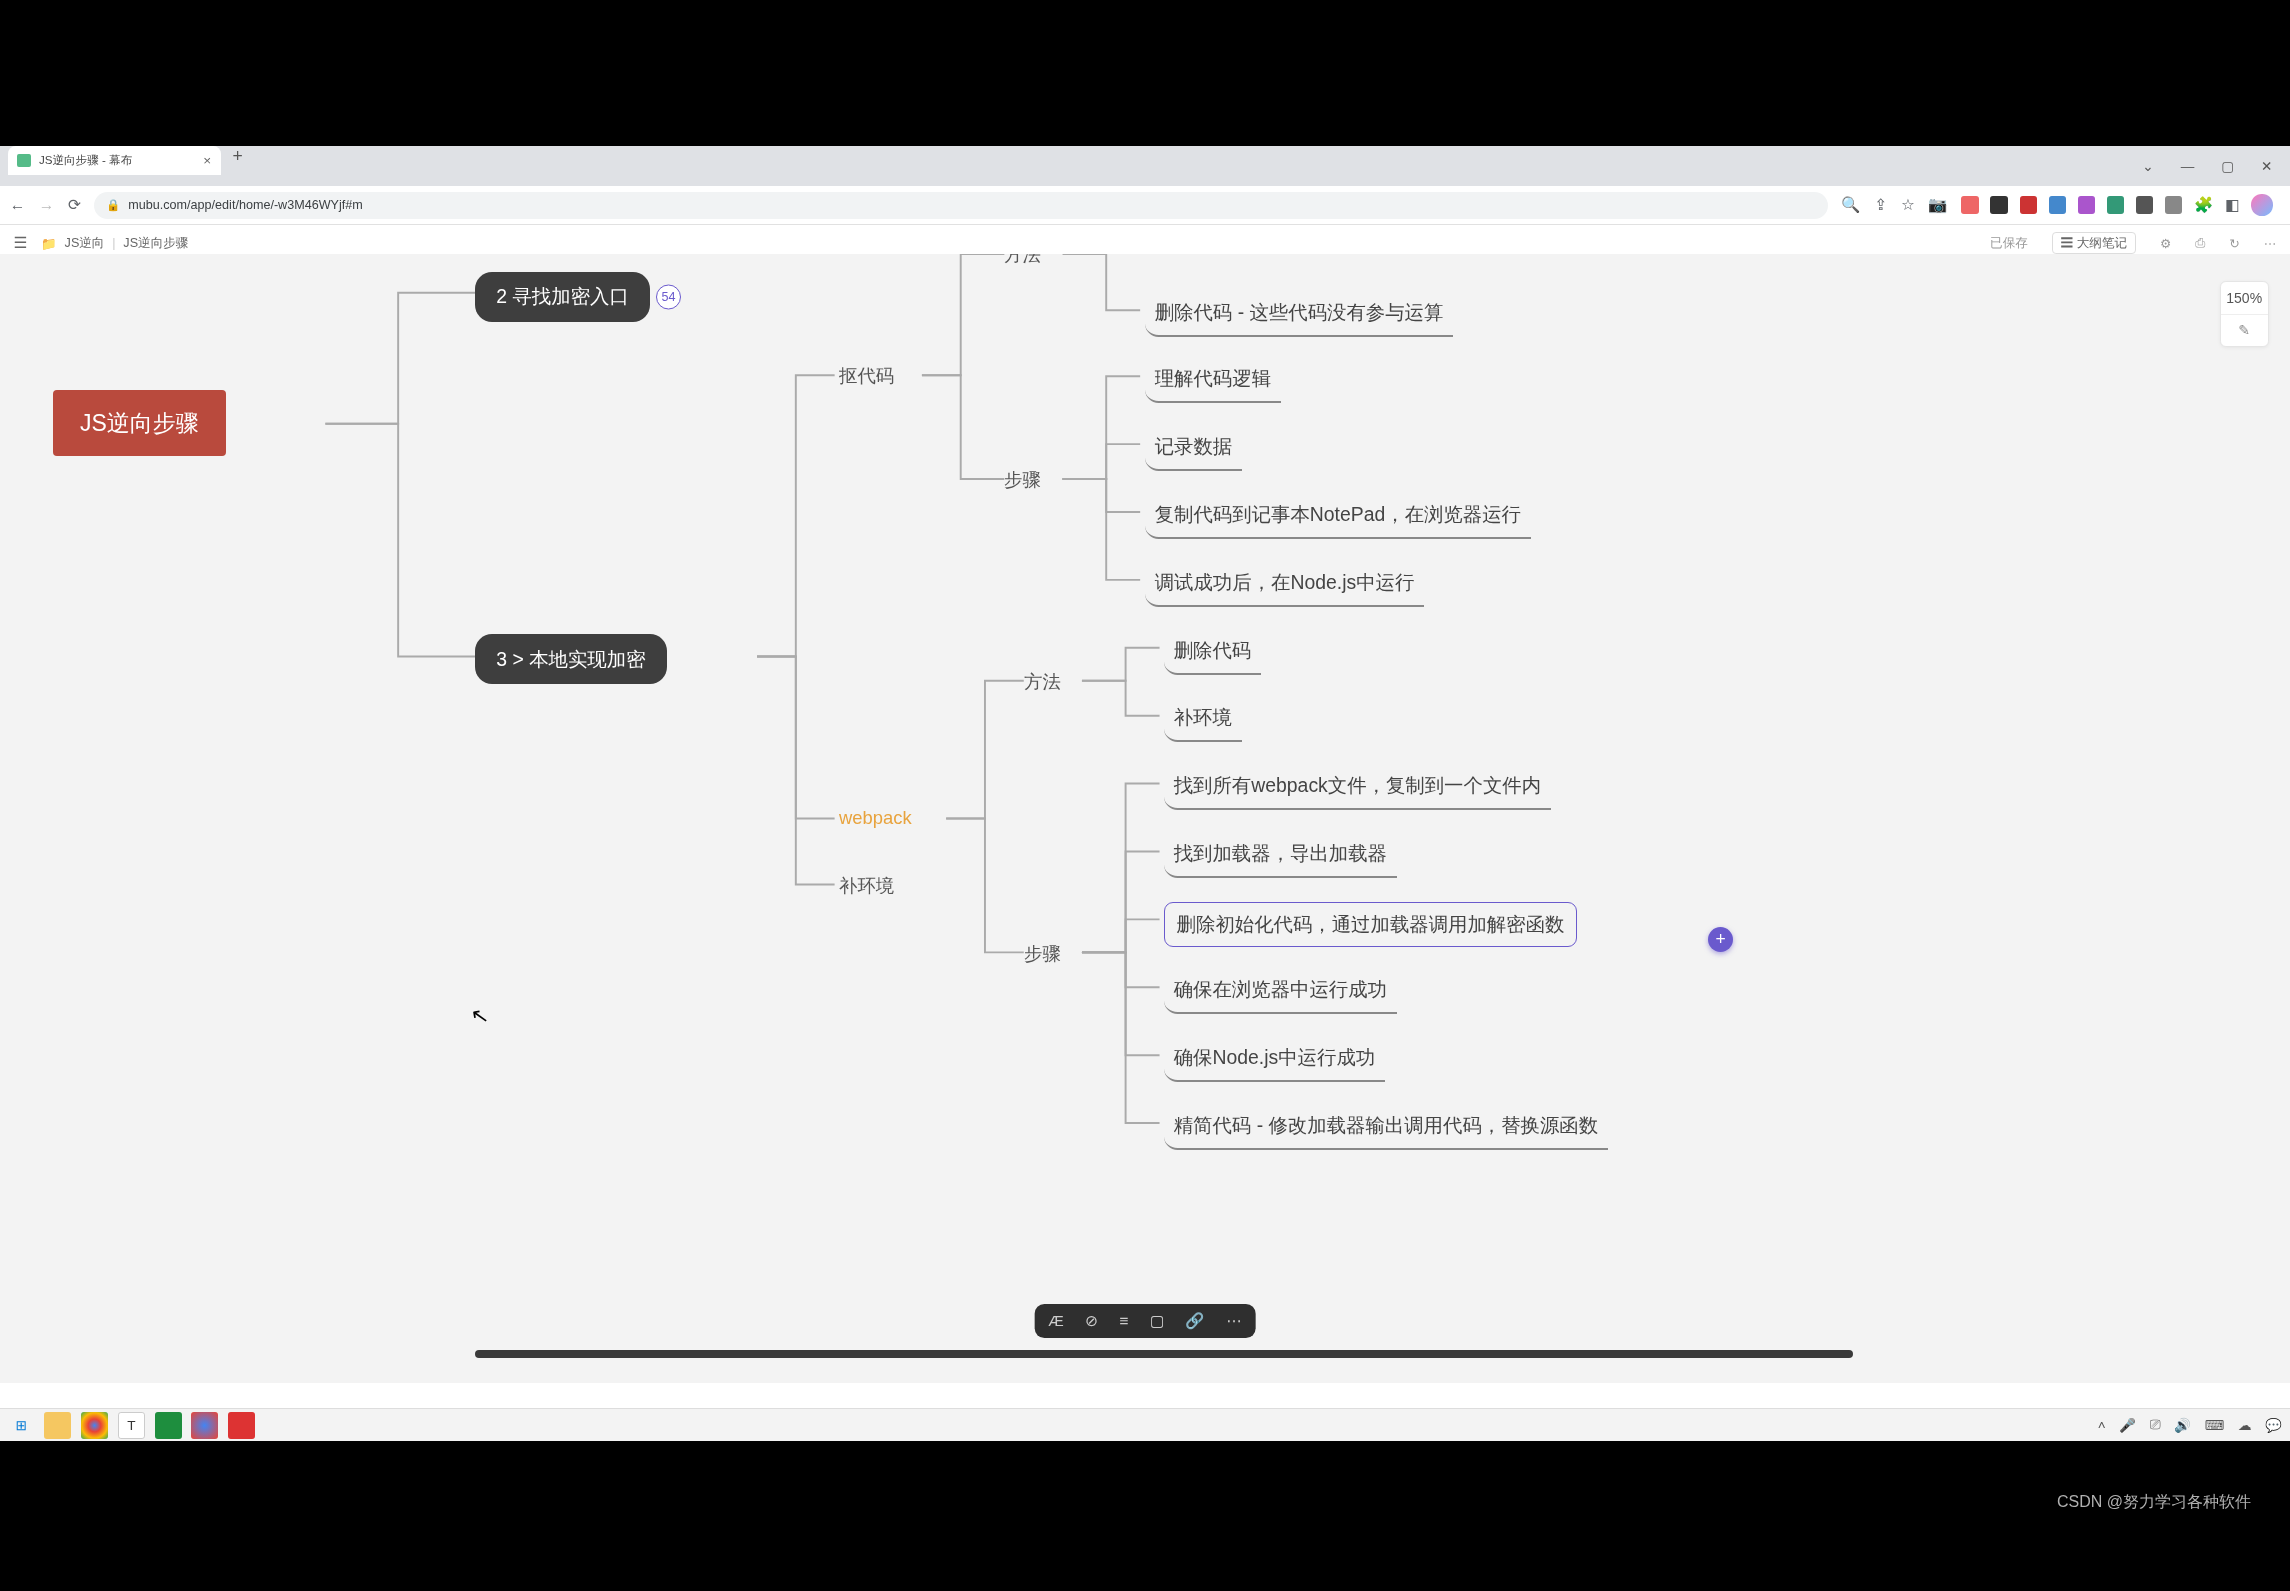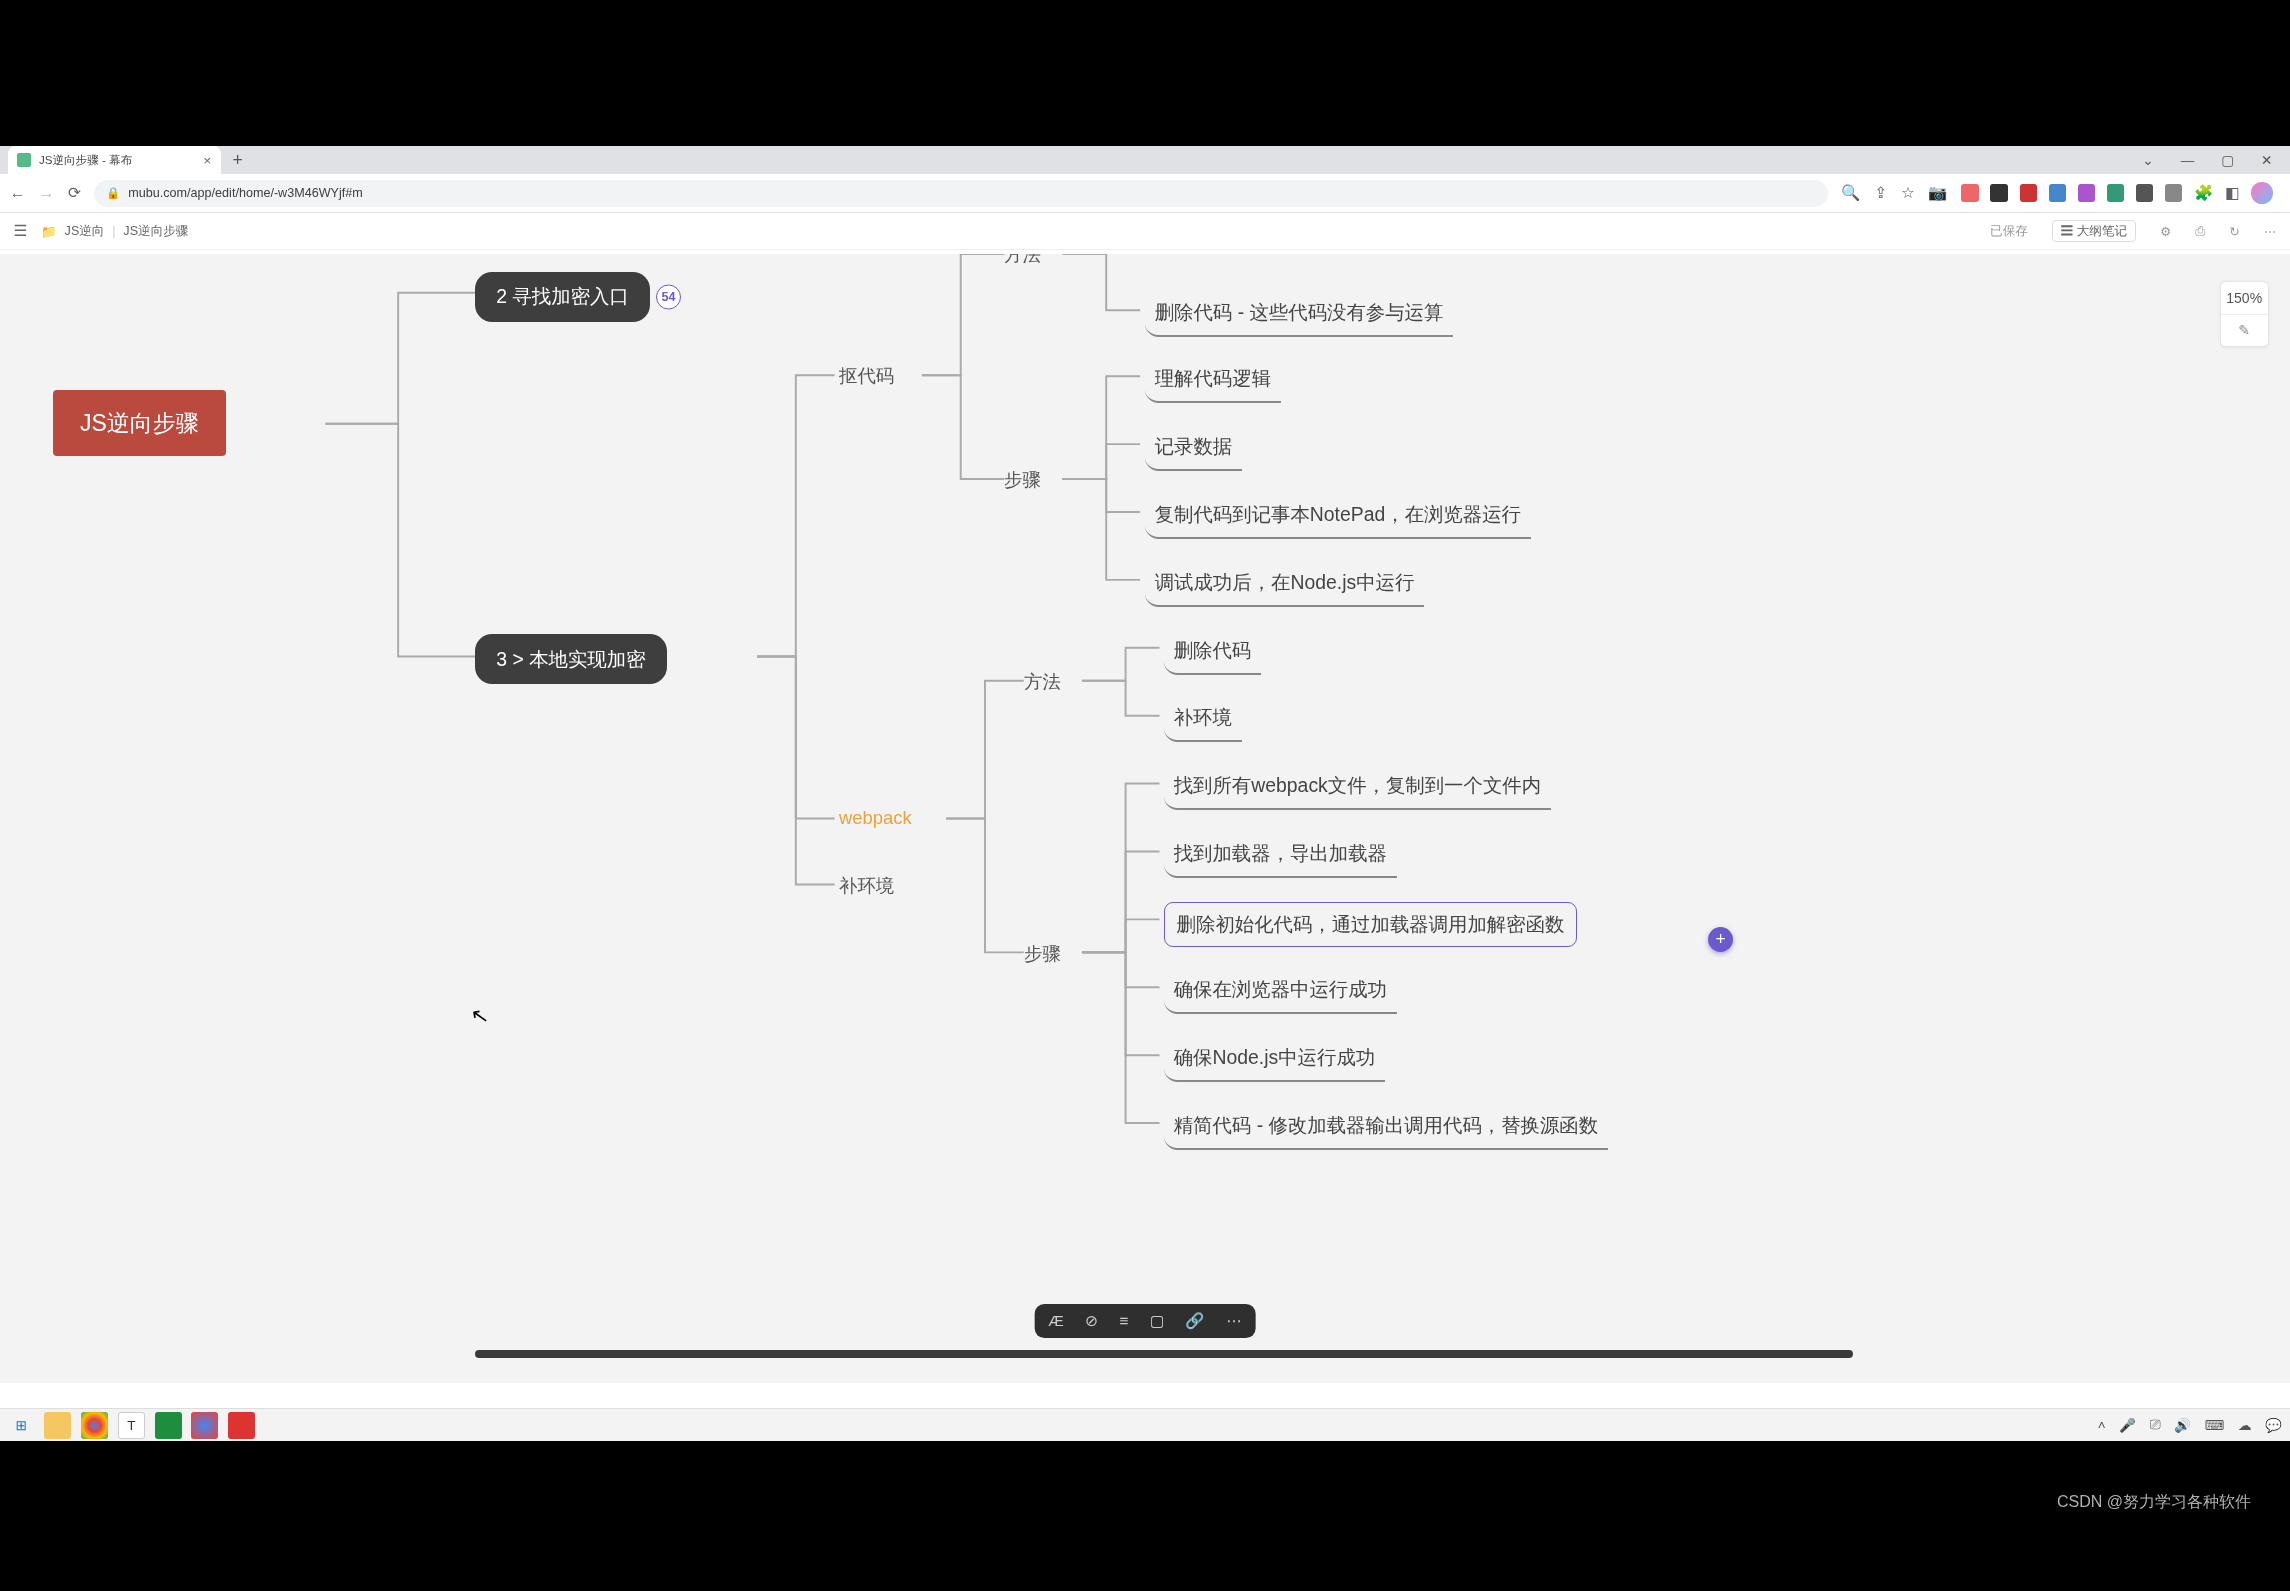--- a/index.html
+++ b/index.html
@@ -2,21 +2,21 @@
 <html><head>
 <meta charset="utf-8">
 <style>
 *{margin:0;padding:0;box-sizing:border-box;font-family:"Microsoft YaHei",Arial,sans-serif}
 body{background:#000;width:2290px;height:1591px;overflow:hidden}
 .letterbox-top{height:146px;background:#000}
 .letterbox-bottom{position:absolute;bottom:0;left:0;right:0;height:150px;background:#000}
 .screen{position:absolute;top:146px;left:0;width:2290px;height:1295px;background:#fff}
 
 
-.tabbar{height:28px;background:#dfe1e5;display:flex;align-items:center;padding-left:7.8px}
+.tabbar{height:40px;background:#dfe1e5;display:flex;align-items:flex-start;padding-left:7.8px}
 .tab{height:29px;background:#fff;border-radius:7.8px 7.8px 0 0;display:flex;align-items:center;padding:0 9.7px;font-size:11.6px;color:#444;min-width:213px;gap:7.8px}
 .tab .favicon{width:13.6px;height:13.6px;background:#5b8;border-radius:1.9px;display:inline-block}
 .tab .close{margin-left:auto;color:#666;font-size:13.6px}
 .newtab{padding:0 11.6px;color:#555;font-size:17.5px}
 .win-controls{margin-left:auto;display:flex;gap:27px;padding-right:17.5px;color:#555;font-size:13.6px;align-items:center;height:100%}
 .addrbar{height:39px;background:#fff;border-bottom:1px solid #e1e1e1;display:flex;align-items:center;padding:0 9.7px;gap:13.6px}
 .navbtn{color:#5f6368;font-size:15.5px}
 .navbtn.disabled{color:#bbb}
 .omnibox{flex:1;height:27px;background:#f1f3f4;border-radius:13.6px;display:flex;align-items:center;padding:0 11.6px;font-size:12.6px;color:#3c4043;gap:7.8px}
 .lock{color:#5f6368;font-size:11.6px}
@@ -35,21 +35,21 @@
 .canvas{position:absolute;top:108px;left:0;right:0;bottom:58px;background:#f3f3f3;overflow:hidden}
 .side-zoom{position:absolute;top:27px;right:21.3px;width:49px;background:#fff;border:1px solid #e5e5e5;border-radius:5.8px;box-shadow:0 1px 3.9px rgba(0,0,0,.06);text-align:center;font-size:14px;color:#555}
 .side-zoom .zval{padding:7.8px 0;border-bottom:1px solid #eee}
 .side-zoom .zicon{padding:7.8px 0;color:#888}
 
 
 .mm{position:absolute;left:0;top:0;width:100%;height:100%}
 .node{position:absolute;white-space:nowrap}
 .root{background:#b94a3d;color:#fff;font-size:23px;font-weight:500;padding:17.5px 27px;border-radius:3.9px}
 .dark{background:#3e3e3e;color:#fff;font-size:19.4px;padding:11.6px 21.3px;border-radius:17px}
-.badge{position:absolute;right:-31px;top:50%;transform:translateY(-50%);background:#fff;border:1.9px solid #6a5acd;color:#6a5acd;font-size:12.6px;font-weight:bold;border-radius:50%;width:25px;height:25px;display:flex;align-items:center;justify-content:center}
+.badge{position:absolute;right:-31px;top:50%;transform:translateY(-50%);background:#fff;border:1.9px solid #6a5acd;color:#6a5acd;font-size:12.6px;font-weight:normal;border-radius:50%;width:25px;height:25px;display:flex;align-items:center;justify-content:center}
 .labelnode{font-size:18.4px;color:#555}
 .labelnode.orange{color:#e8a33d}
 .leaf{font-size:19.4px;color:#444;padding:5.8px 9.7px 9.7px 9.7px;border-bottom:2.9px solid #888;border-bottom-left-radius:13.6px}
 .leaf.sel{border:1.9px solid #6a5acd;border-radius:9px;padding:7.8px 11.6px}
 .addbtn{position:absolute;width:25px;height:25px;background:#6a5acd;color:#fff;border-radius:50%;font-size:17.5px;display:flex;align-items:center;justify-content:center;box-shadow:0 1.9px 5.8px rgba(106,90,205,.5)}
 
 
 .connectors{position:absolute;left:0;top:0;width:100%;height:100%;pointer-events:none}
 .connectors path{stroke:#aaa;stroke-width:2;fill:none}
 

